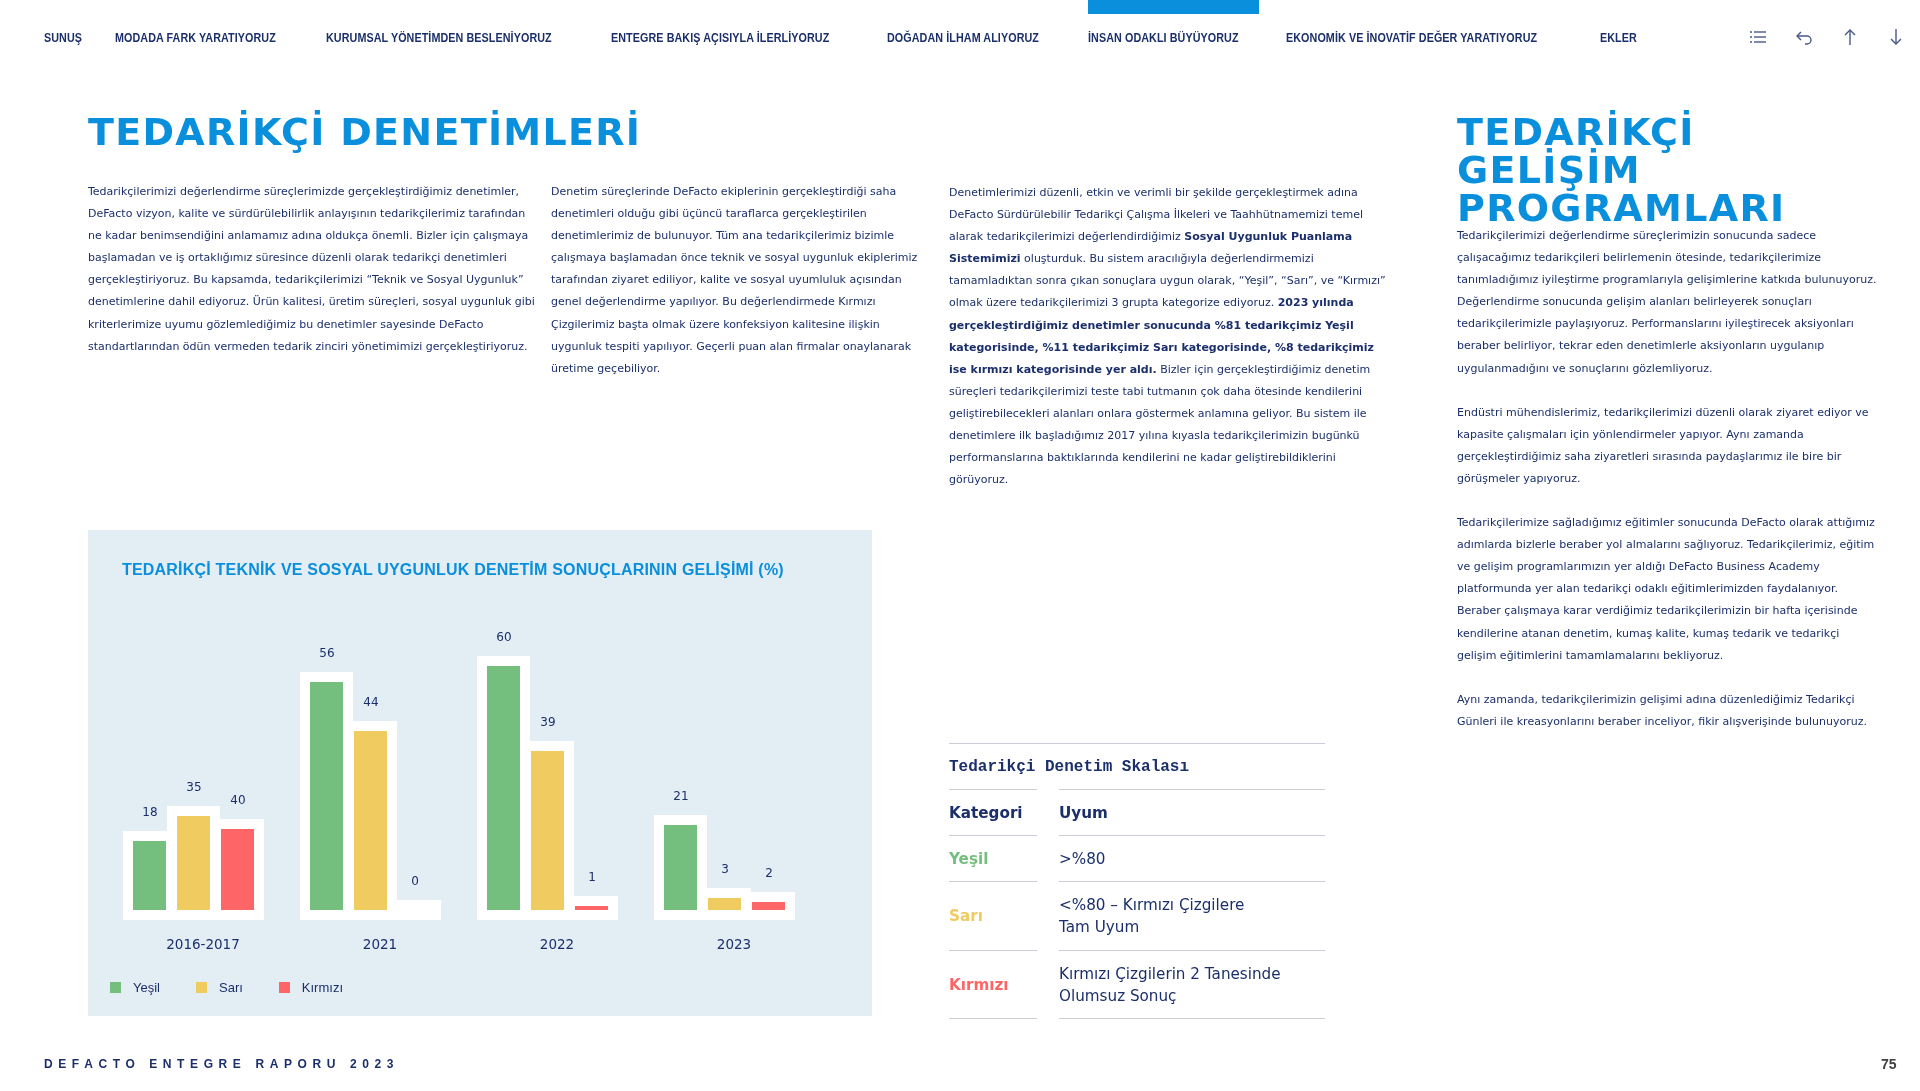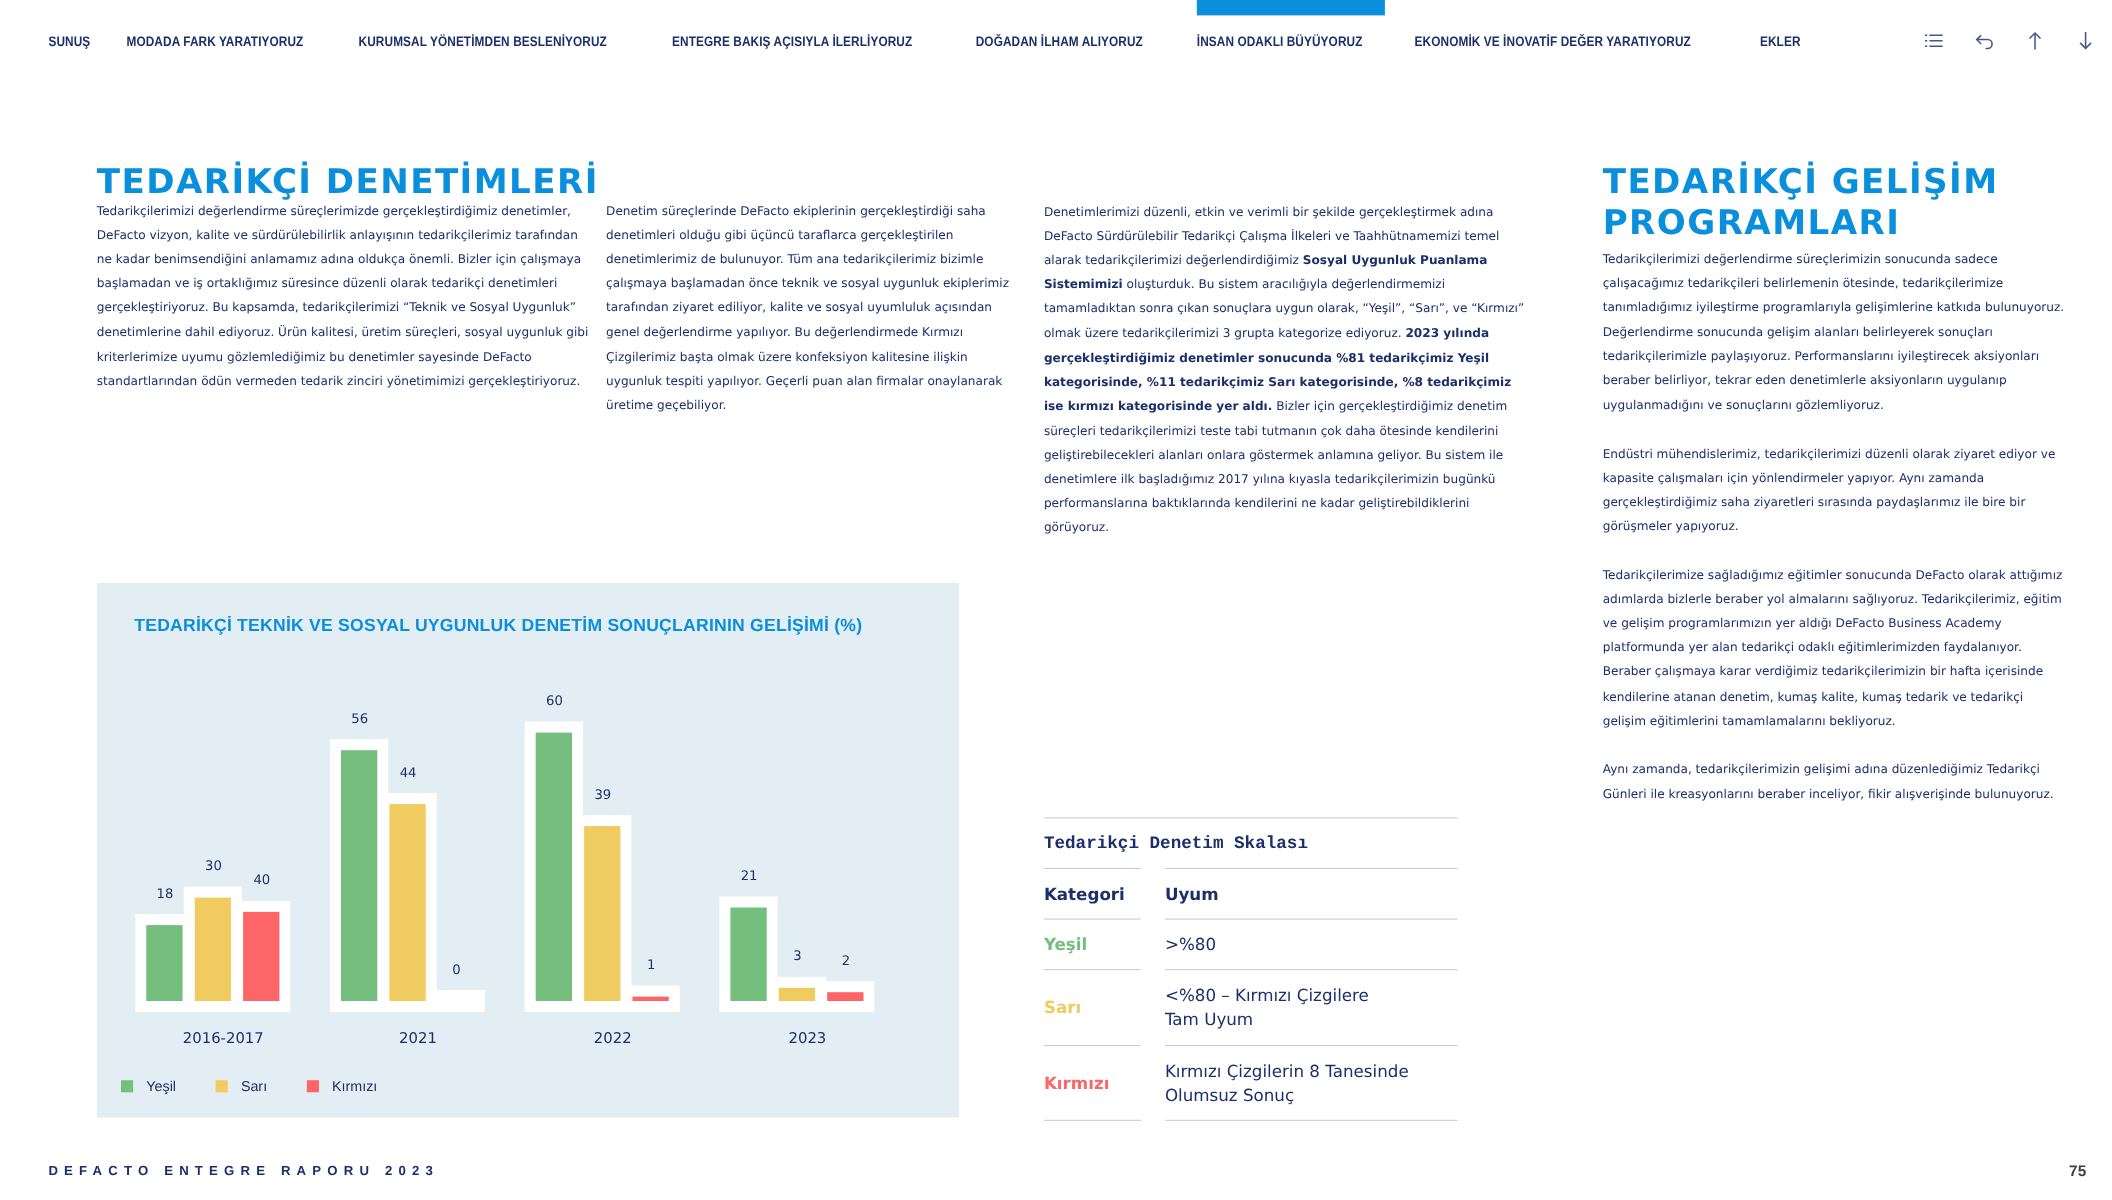--- a/index.html
+++ b/index.html
@@ -10,21 +10,21 @@
   .topnav { position: absolute; left: 0; top: 0; width: 1920px; height: 64px; }
   .nav-indicator { position: absolute; top: 0; height: 14px; background: #0a8fdc; }
   .nav-item { font-family: "Liberation Sans", sans-serif; font-weight: 700; font-size: 12.5px; letter-spacing: 0.1px;
               color: #1b2f6b; white-space: nowrap; cursor: pointer; transform: scaleX(0.86); transform-origin: left center; }
   .nav-icons { position: absolute; top: 27px; left: 1748px; display: flex; gap: 26px; }
   .nav-icon { width: 20px; height: 20px; display: flex; align-items: center; justify-content: center; cursor: pointer; }
   .nav-icon svg { width: 18px; height: 18px; stroke: #45578a; fill: none; stroke-width: 1.4; }
 
   
   .section-title { position: absolute; font-family: "DejaVu Sans", sans-serif; font-weight: 700; color: #0a8fdc;
-                   font-size: 31px; letter-spacing: 1.3px; line-height: 38px; margin-top: 33px; }
+                   font-size: 38px; letter-spacing: 1.3px; line-height: 38px; }
   .title-left { left: 88px; top: 113px; }
   .title-right { left: 1457px; top: 113px; width: 420px; }
 
   
   .col { position: absolute; font-family: "DejaVu Sans", sans-serif; font-size: 11px; line-height: 22.1px; color: #1b2f6b; }
   .col p { white-space: pre-line; }
   .col p + p { margin-top: 22px; }
   .col b { font-weight: 700; }
   .col1 { left: 88px; top: 181px; width: 450px; }
   .col2 { left: 551px; top: 181px; width: 380px; }
@@ -129,21 +129,21 @@
 <figure class="chart-box">
   <div class="chart-title">TEDARİKÇİ TEKNİK VE SOSYAL UYGUNLUK DENETİM SONUÇLARININ GELİŞİMİ (%)</div>
   <div class="plot" id="plot">
       <div class="bar-wrap" style="left: 35px; width: 53px; height: 89.19px; top: 300.81px; bottom: auto;">
         <div class="bar" style="height: 69.19px; background: rgb(116, 191, 126);"></div>
       </div>
       <div class="bar-val" style="left: 42px; top: 274.81px;">18</div>
       <div class="bar-wrap" style="left: 79px; width: 53px; height: 113.61px; top: 276.39px; bottom: auto;">
         <div class="bar" style="height: 93.61px; background: rgb(240, 203, 96);"></div>
       </div>
-      <div class="bar-val" style="left: 86px; top: 250.39px;">30</div>
+      <div class="bar-val" style="left: 86px; top: 250.39px;">35</div>
       <div class="bar-wrap" style="left: 123px; width: 53px; height: 101.4px; top: 288.6px; bottom: auto;">
         <div class="bar" style="height: 81.4px; background: rgb(254, 101, 102);"></div>
       </div>
       <div class="bar-val" style="left: 130px; top: 262.6px;">40</div>
       <div class="cat-label" style="left: 55px; top: 406px;">2016-2017</div>
       <div class="bar-wrap" style="left: 212px; width: 53px; height: 247.92px; top: 142.08px; bottom: auto;">
         <div class="bar" style="height: 227.92px; background: rgb(116, 191, 126);"></div>
       </div>
       <div class="bar-val" style="left: 219px; top: 116.08px;">56</div>
       <div class="bar-wrap" style="left: 256px; width: 53px; height: 199.08px; top: 190.92px; bottom: auto;">
@@ -210,21 +210,21 @@
     <div class="scell-a cat" style="color: rgb(116, 191, 126);">Yeşil</div>
     <div class="scell-b">&gt;%80</div>
   </div>
   <div class="srow r2">
     <div class="scell-a cat" style="color: rgb(240, 203, 96);">Sarı</div>
     <div class="scell-b">&lt;%80 – Kırmızı Çizgilere
 Tam Uyum</div>
   </div>
   <div class="srow r3">
     <div class="scell-a cat" style="color: rgb(254, 101, 102);">Kırmızı</div>
-    <div class="scell-b">Kırmızı Çizgilerin 8 Tanesinde
+    <div class="scell-b">Kırmızı Çizgilerin 2 Tanesinde
 Olumsuz Sonuç</div>
   </div>
 </div>
 
 <h1 class="section-title title-right">TEDARİKÇİ GELİŞİM PROGRAMLARI</h1>
 <div class="col col4">
   <p>Tedarikçilerimizi değerlendirme süreçlerimizin sonucunda sadece çalışacağımız tedarikçileri belirlemenin ötesinde, tedarikçilerimize tanımladığımız iyileştirme programlarıyla gelişimlerine katkıda bulunuyoruz. Değerlendirme sonucunda gelişim alanları belirleyerek sonuçları tedarikçilerimizle paylaşıyoruz. Performanslarını iyileştirecek aksiyonları beraber belirliyor, tekrar eden denetimlerle aksiyonların uygulanıp uygulanmadığını ve sonuçlarını gözlemliyoruz.</p>
   <p>Endüstri mühendislerimiz, tedarikçilerimizi düzenli olarak ziyaret ediyor ve kapasite çalışmaları için yönlendirmeler yapıyor. Aynı zamanda gerçekleştirdiğimiz saha ziyaretleri sırasında paydaşlarımız ile bire bir görüşmeler yapıyoruz.</p>
   <p>Tedarikçilerimize sağladığımız eğitimler sonucunda DeFacto olarak attığımız adımlarda bizlerle beraber yol almalarını sağlıyoruz. Tedarikçilerimiz, eğitim ve gelişim programlarımızın yer aldığı DeFacto Business Academy platformunda yer alan tedarikçi odaklı eğitimlerimizden faydalanıyor. Beraber çalışmaya karar verdiğimiz tedarikçilerimizin bir hafta içerisinde kendilerine atanan denetim, kumaş kalite, kumaş tedarik ve tedarikçi gelişim eğitimlerini tamamlamalarını bekliyoruz.</p>
   <p>Aynı zamanda, tedarikçilerimizin gelişimi adına düzenlediğimiz Tedarikçi Günleri ile kreasyonlarını beraber inceliyor, fikir alışverişinde bulunuyoruz.</p>

